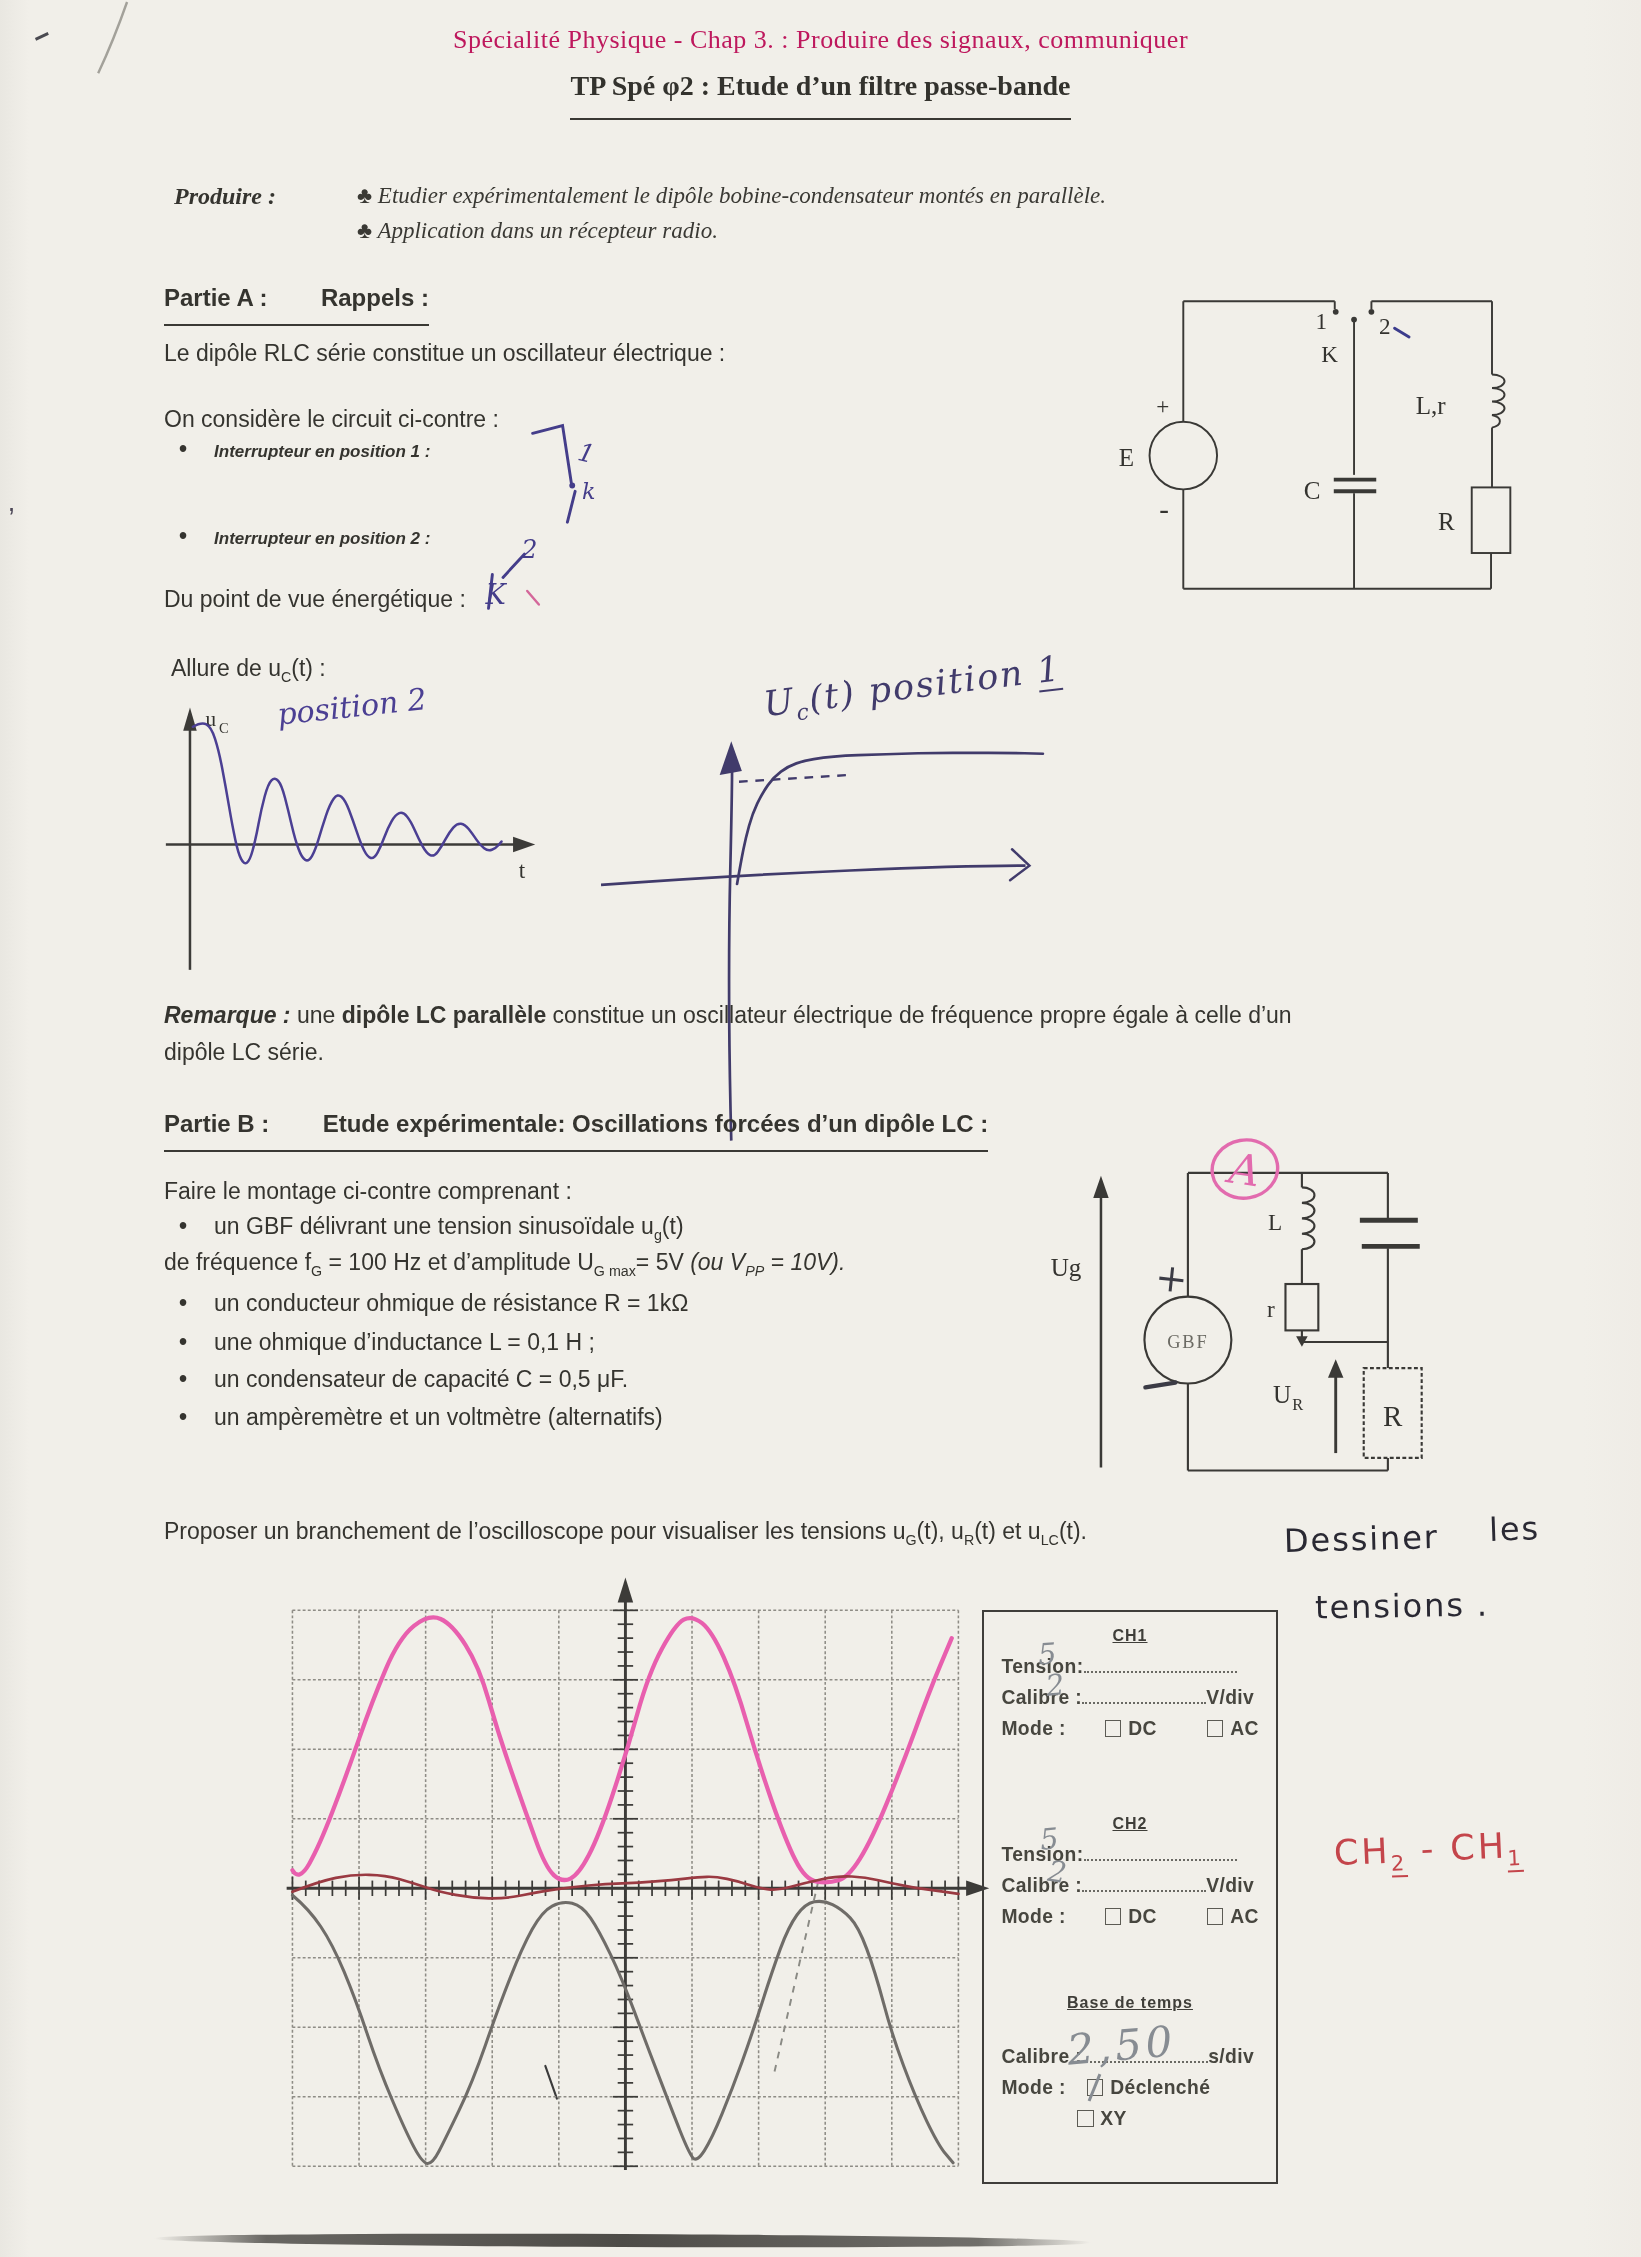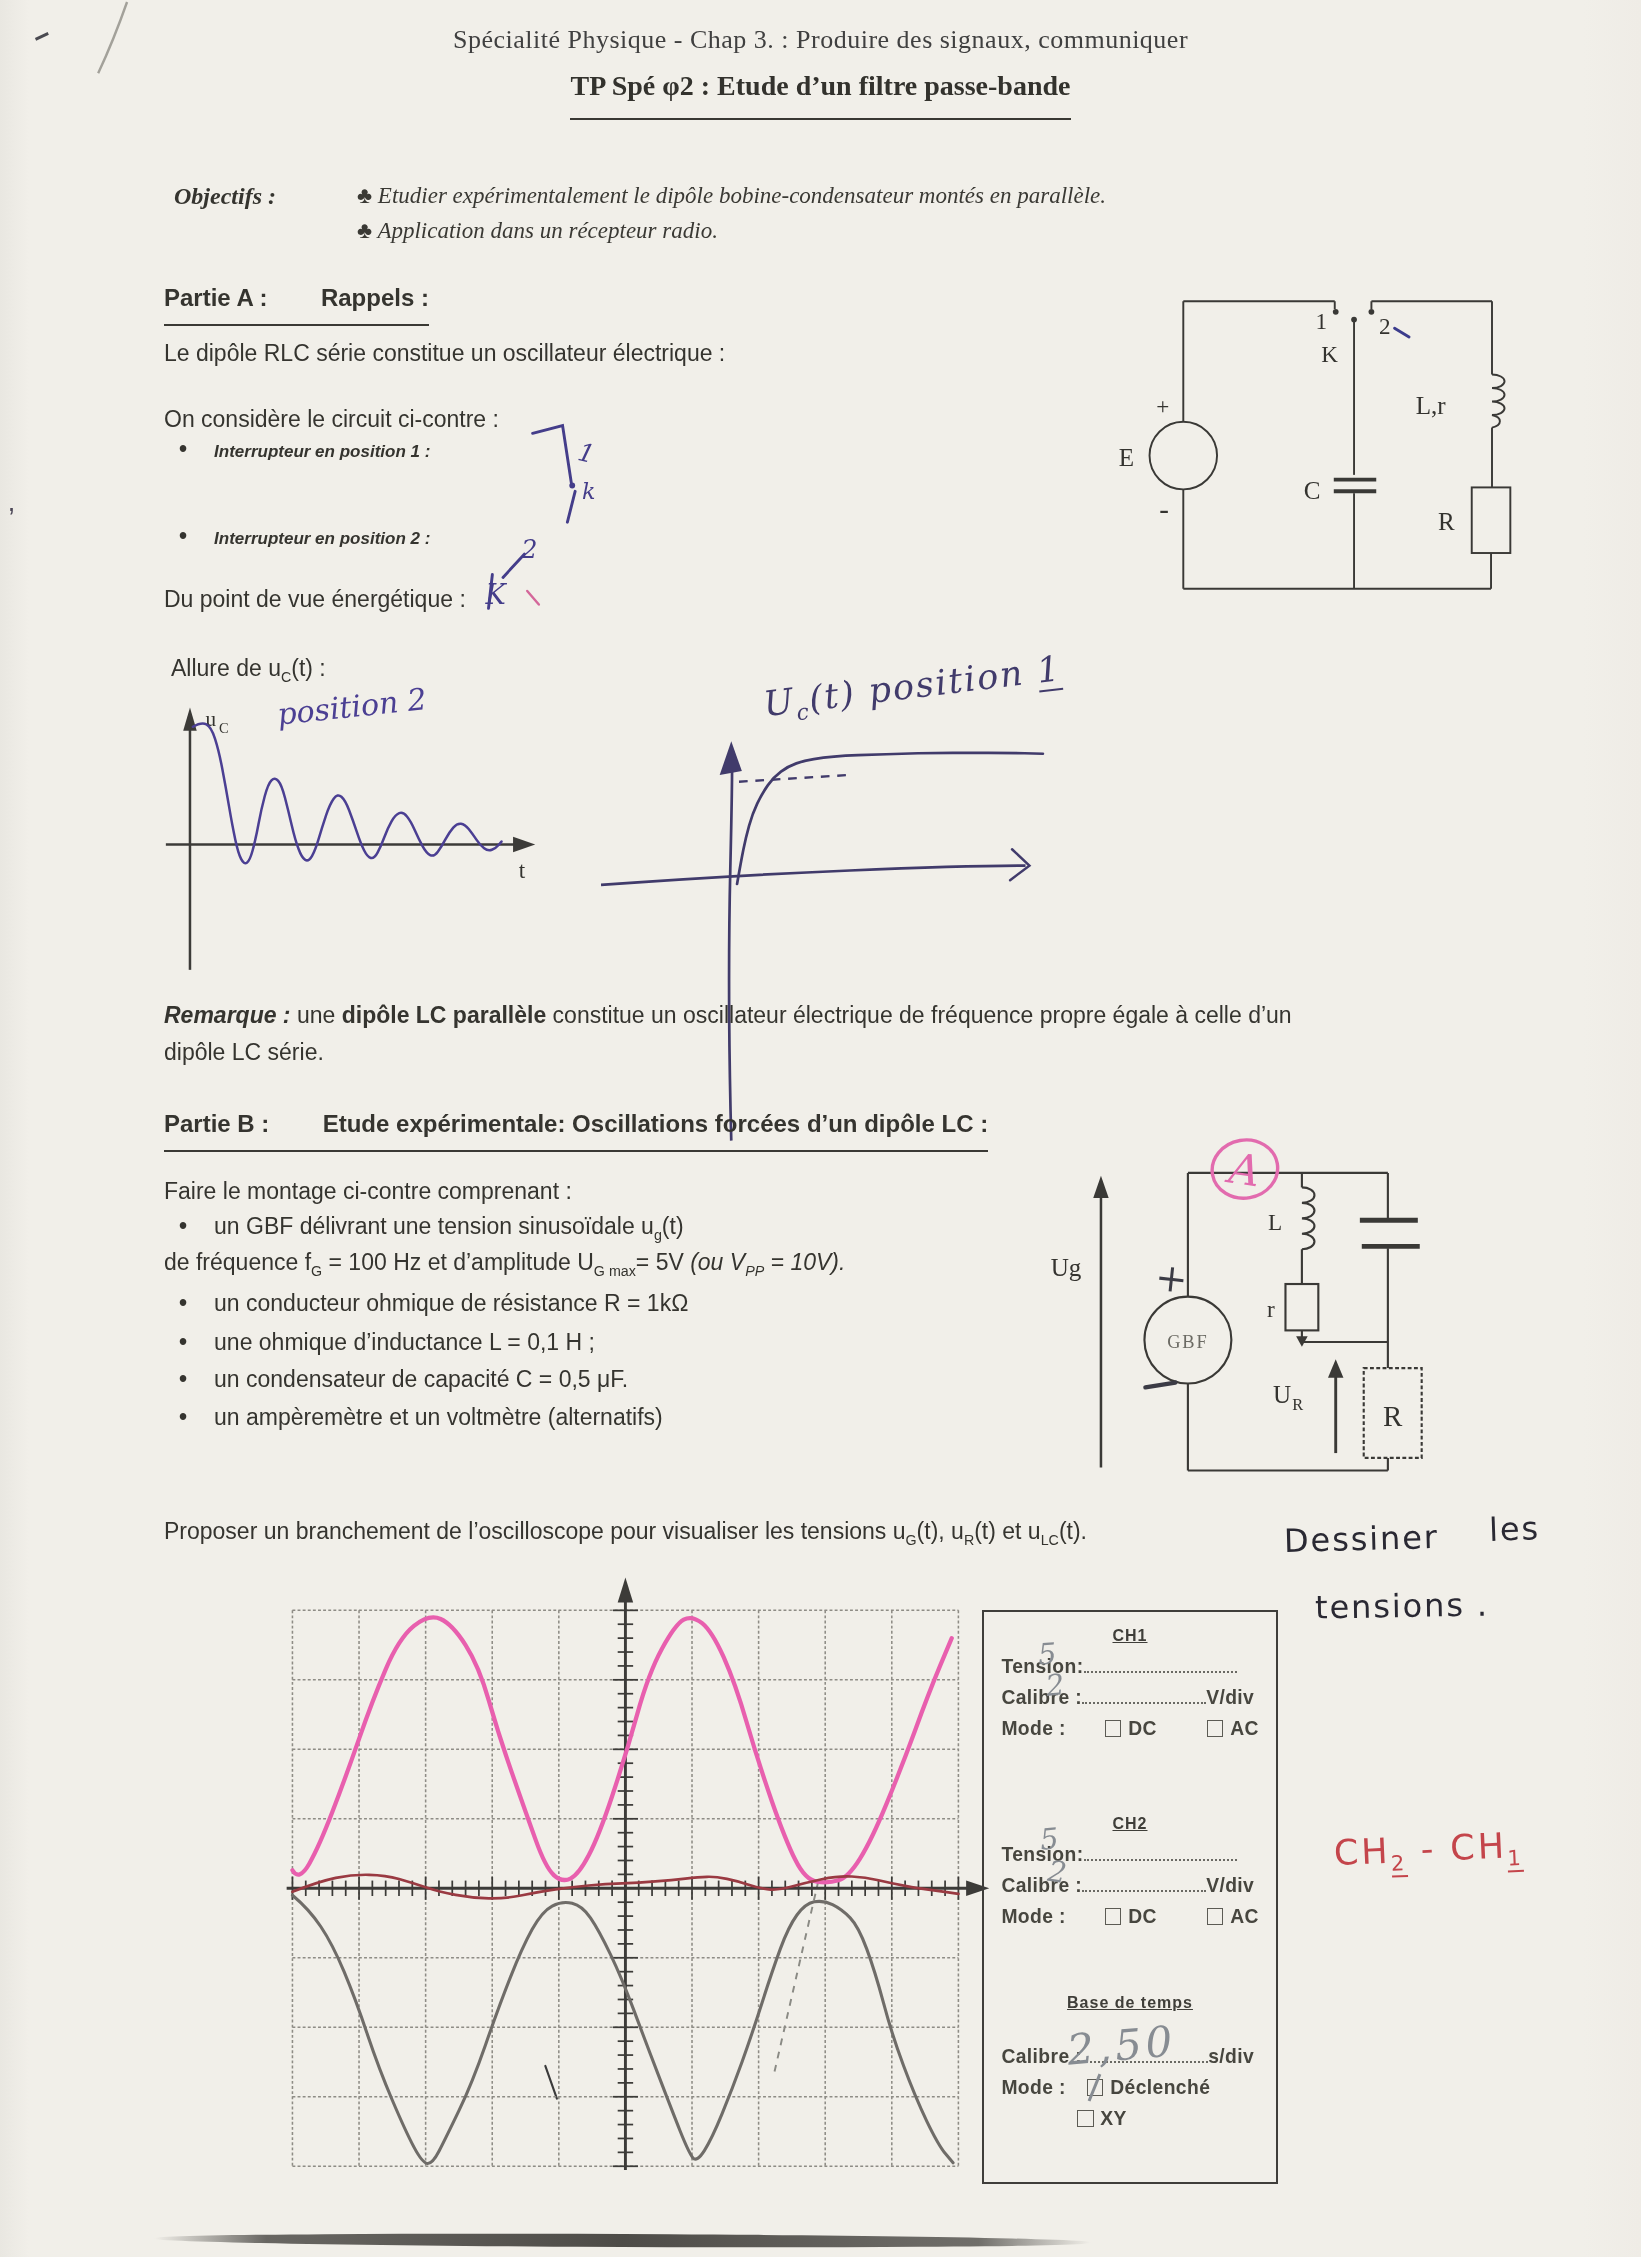--- a/index.html
+++ b/index.html
@@ -4,21 +4,21 @@
 <style>
   html,body{margin:0;padding:0;}
   body{width:1641px;height:2257px;position:relative;overflow:hidden;
        background:#f1efe9;
        background-image:linear-gradient(90deg,#e9e7e1 0,#f1efe9 29px,#f1efe9 1583px,#efece6 1641px),
                         linear-gradient(#f3f1eb,#efede7);
        font-family:"Liberation Sans",sans-serif;color:#35342f;}
   .abs{position:absolute;}
   .ser{font-family:"Liberation Serif",serif;}
   .hw{font-family:"DejaVu Serif",serif;font-style:italic;}
-  .header{left:0;top:25px;width:1641px;text-align:center;font-size:26px;color:#404040;letter-spacing:0.5px;}
+  .header{left:0;top:25px;width:1641px;text-align:center;font-size:26px;color:#be185d;letter-spacing:0.5px;}
   .title{left:0;top:70px;width:1641px;text-align:center;}
   .title span{font-size:28px;font-weight:bold;border-bottom:2.4px solid #393833;padding-bottom:17px;color:#33322d;}
   .obj-label{left:174px;top:183px;font-size:24px;font-weight:bold;font-style:italic;}
   .obj-item{font-size:23px;font-style:italic;color:#3a3934;}
   .h-underline{font-size:24px;font-weight:bold;border-bottom:2.4px solid #3a3934;padding-bottom:13px;white-space:pre;}
   .body-line{font-size:23px;}
   .bullet-line{display:flex;gap:27px;align-items:baseline;}
   .dot{font-size:23px;font-weight:bold;}
   .bi{font-size:17px;font-weight:bold;font-style:italic;}
   sub{font-size:.62em;}
@@ -46,21 +46,21 @@
 <svg class="abs" style="left:0;top:0" width="154" height="106" viewBox="0 0 160 110">
   <path d="M132,2 Q118,42 102,76" stroke="#a3a19a" stroke-width="2.5" fill="none"></path>
 </svg>
 <div class="abs" style="left:35px;top:35px;width:13.5px;height:3.4px;background:#4a4a50;transform:rotate(-25deg)"></div>
 <span class="abs" style="left:7.7px;top:487px;font-size:27px;color:#4b4656">,</span>
 <div class="abs shadow-bottom"></div>
 
 <div class="abs ser header">Spécialité Physique  - Chap 3. : Produire des signaux, communiquer</div>
 <div class="abs ser title"><span>TP Spé φ2 : Etude d’un filtre passe-bande</span></div>
 
-<div class="abs ser obj-label">Objectifs :</div>
+<div class="abs ser obj-label">Produire :</div>
 <div class="abs ser obj-item" style="left:357px;top:183px">♣ Etudier expérimentalement le dipôle bobine-condensateur montés en parallèle.</div>
 <div class="abs ser obj-item" style="left:357px;top:218px">♣ Application dans un récepteur radio.</div>
 
 <div class="abs" style="left:164px;top:284px"><span class="h-underline">Partie A :        Rappels :</span></div>
 <div class="abs body-line" style="left:164px;top:340px">Le dipôle RLC série constitue un oscillateur électrique :</div>
 <div class="abs body-line" style="left:164px;top:406px">On considère le circuit ci-contre :</div>
 <div class="abs bullet-line" style="left:179px;top:436px">
   <span class="dot">•</span>
   <span class="bi">Interrupteur en position 1 :</span>
 </div>

